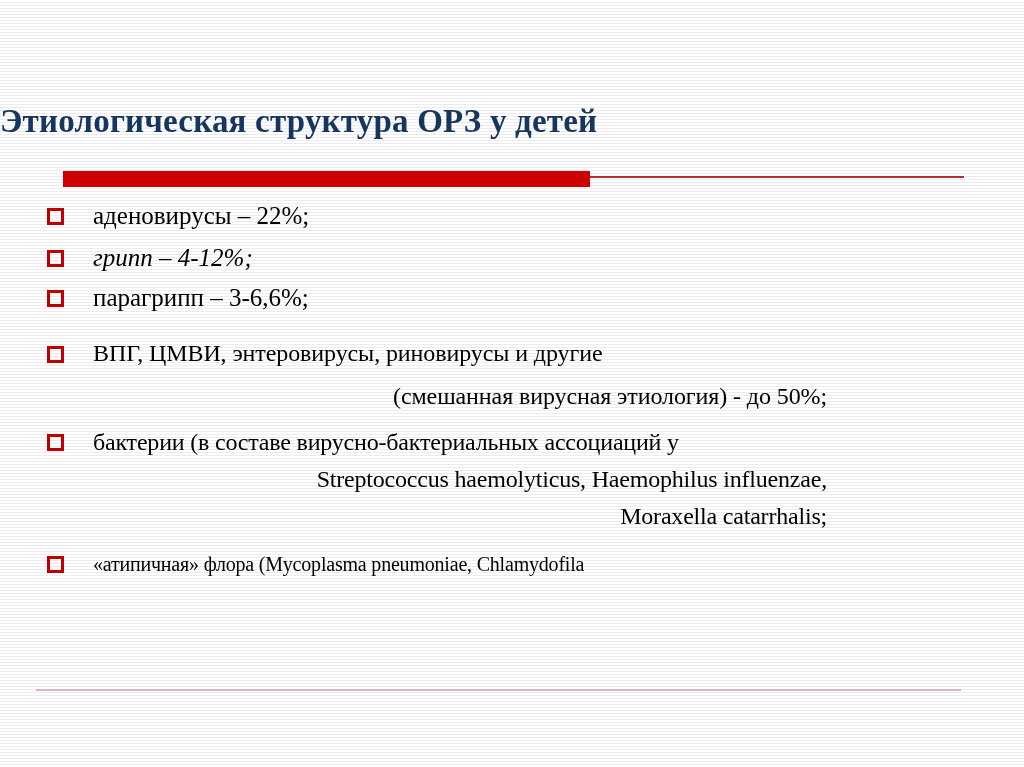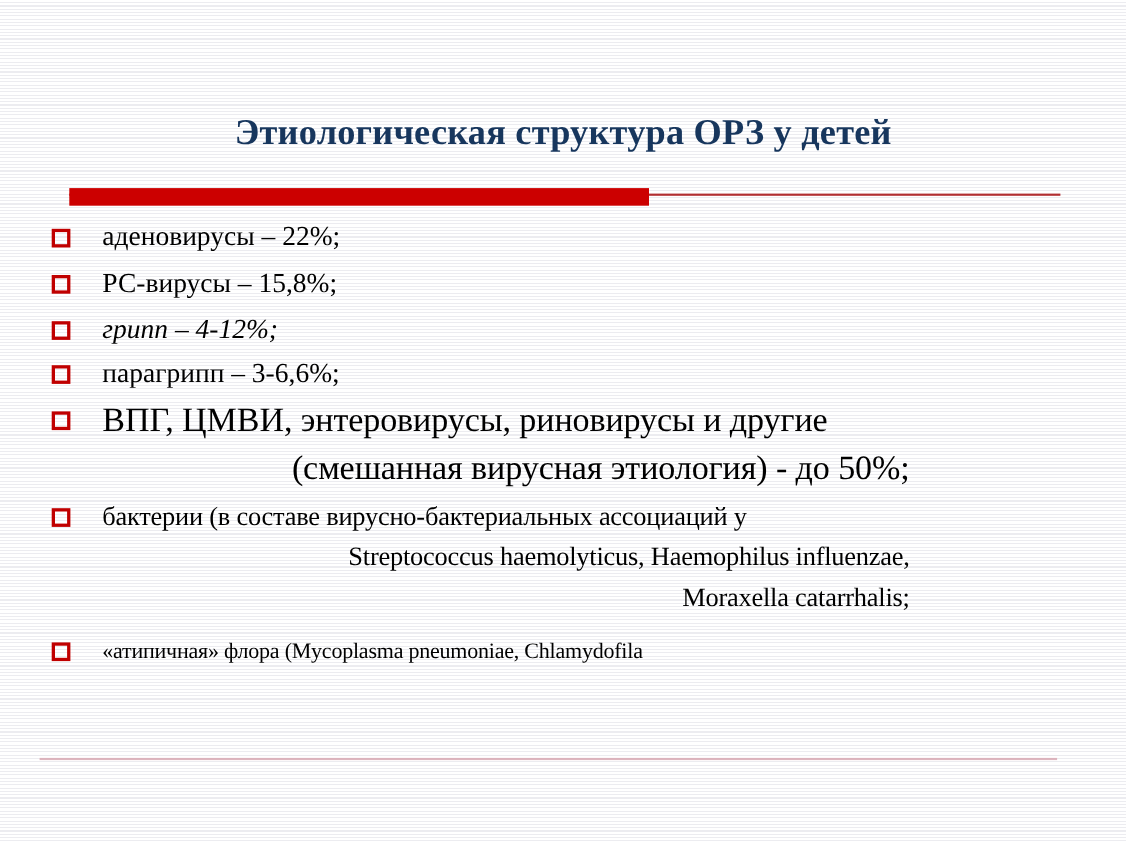--- a/index.html
+++ b/index.html
@@ -25,21 +25,21 @@
     font-family: "Liberation Serif", "DejaVu Serif", serif;
     -webkit-font-smoothing: antialiased;
   }
 
   
   #title {
     position: absolute;
     left: 0;
     top: 101px;
     width: 1024px;
-    text-align: center;
+    text-align: left;
     font-family: "Liberation Serif", "DejaVu Serif", serif;
     font-weight: bold;
     font-size: 33px;
     line-height: 40px;
     letter-spacing: 0.2px;
     color: #17365D;
     white-space: nowrap;
   }
 
   
@@ -101,21 +101,21 @@
     white-space: nowrap;
   }
 
   
   .i1, .i2, .i3, .i4 { font-size: 25px; line-height: 40px; }
   .i1 { margin-top: 0px; }
   .i2 { margin-top: 2px; }
   .i3 { margin-top: 2px; font-style: italic; }
   .i4 { margin-top: 0; }
 
-  .i5 { font-size: 31px; line-height: 43px; margin-top: 0; letter-spacing: -0.1px; }
+  .i5 { font-size: 24px; line-height: 43px; margin-top: 14px; letter-spacing: -0.1px; }
   .i5 .bullet { top: 14px; }
 
   .i6 { font-size: 24px; line-height: 37px; margin-top: 6px; letter-spacing: -0.2px; }
   .i6 .bullet { top: 10px; }
   .i6 .cont { padding-left: 0; }
 
   .i7 { font-size: 20px; line-height: 38px; margin-top: 10px; letter-spacing: -0.2px; }
   .i7 .bullet { top: 11px; }
 
   
@@ -146,21 +146,20 @@
 
   <div id="list">
 
     <div class="item i1">
       <span class="bullet"></span>
       <span class="line">аденовирусы – 22%;</span>
     </div>
 
     <div class="item i2">
       <span class="bullet"></span>
-      <span class="line">РС-вирусы – 15,8%;</span>
     </div>
 
     <div class="item i3">
       <span class="bullet"></span>
       <span class="line">грипп – 4-12%;</span>
     </div>
 
     <div class="item i4">
       <span class="bullet"></span>
       <span class="line">парагрипп – 3-6,6%;</span>

